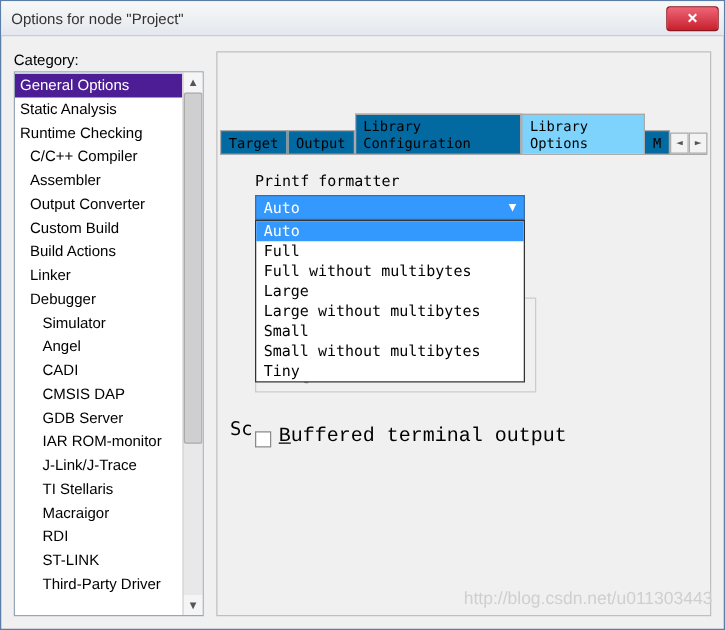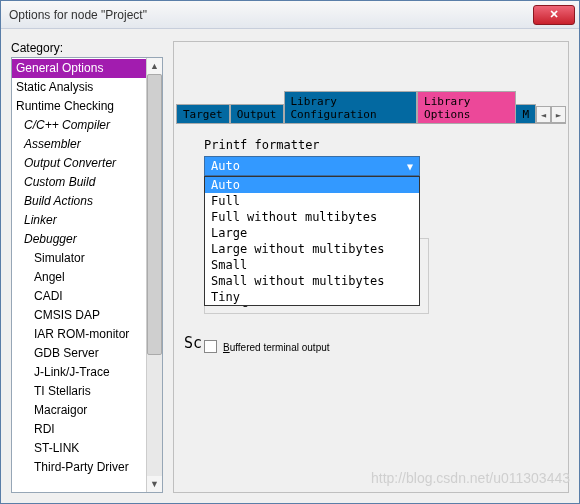--- a/index.html
+++ b/index.html
@@ -61,23 +61,23 @@
     position: relative;
     display: flex;
   }
   .cat-items { flex:1; overflow: hidden; padding-top: 1px; }
   .cat-item {
     padding: 1px 4px 2px 4px;
     white-space: nowrap;
     font-size: 12px;
     line-height: 16px;
   }
-  .cat-item.indent1 { padding-left: 12px; font-style: italic; }
+  .cat-item.indent1 { padding-left: 12px; }
   .cat-item.indent2 { padding-left: 22px; }
-  .cat-item.selected { background: #a21caf; color: #fff; }
+  .cat-item.selected { background: #4c1d95; color: #fff; }
   .cat-scroll {
     width: 16px; background: #eee; border-left: 1px solid #ccc;
     display: flex; flex-direction: column;
   }
   .cat-scroll-btn {
     height: 16px; background: #f5f5f5;
     display: flex; align-items: center; justify-content: center;
     font-size: 9px; color: #555;
   }
   .cat-scroll-track { flex:1; background: #e8e8e8; position: relative; }
@@ -105,21 +105,21 @@
     font-size: 11px;
   }
   .tab {
     padding: 3px 6px 2px 6px;
     border: 1px solid #aaa;
     border-bottom: none;
     background: #0369a1;
     margin-right: 0;
     position: relative;
   }
-  .tab.active { background: #ec4899; z-index: 2; }
+  .tab.active { background: #7dd3fc; z-index: 2; }
   .tab.trunc { border-left:none; }
   .tab-nav {
     margin-left: auto;
     display: flex;
     gap: 0;
     align-items: center;
   }
   .tab-nav-btn {
     width: 15px; height: 17px; border:1px solid #aaa; background:#f3f3f3;
     display:flex; align-items:center; justify-content:center;
@@ -159,21 +159,21 @@
   }
   .desc-text {
     font-family: Consolas, monospace; font-size: 12px;
     line-height: 14px;
     margin-top: 4px;
     color:#222;
   }
   .checkbox-row {
     margin-top: 26px;
     display: flex; align-items: flex-end; gap: 6px;
-    font-family: Liberation Sans, sans-serif; font-size: 10px;
+    font-family: Liberation Mono, monospace; font-size: 16px;
   }
   .checkbox {
     width: 13px; height: 13px; border:1px solid #888; background:#fff;
   }
   .underline { text-decoration: underline; }
   .watermark {
     position: absolute; right: 10px; bottom: 18px;
     color: #cfcfcf; font-size: 14px; font-family: Arial;
     pointer-events: none;
   }
@@ -203,22 +203,22 @@
               <div class="cat-item indent1">Assembler</div>
               <div class="cat-item indent1">Output Converter</div>
               <div class="cat-item indent1">Custom Build</div>
               <div class="cat-item indent1">Build Actions</div>
               <div class="cat-item indent1">Linker</div>
               <div class="cat-item indent1">Debugger</div>
               <div class="cat-item indent2">Simulator</div>
               <div class="cat-item indent2">Angel</div>
               <div class="cat-item indent2">CADI</div>
               <div class="cat-item indent2">CMSIS DAP</div>
+              <div class="cat-item indent2">GDB Server</div>
               <div class="cat-item indent2">IAR ROM-monitor</div>
-              <div class="cat-item indent2">GDB Server</div>
               <div class="cat-item indent2">J-Link/J-Trace</div>
               <div class="cat-item indent2">TI Stellaris</div>
               <div class="cat-item indent2">Macraigor</div>
               <div class="cat-item indent2">RDI</div>
               <div class="cat-item indent2">ST-LINK</div>
               <div class="cat-item indent2">Third-Party Driver</div>
             </div>
           <div class="cat-scroll">
             <div class="cat-scroll-btn">▲</div>
             <div class="cat-scroll-track">

